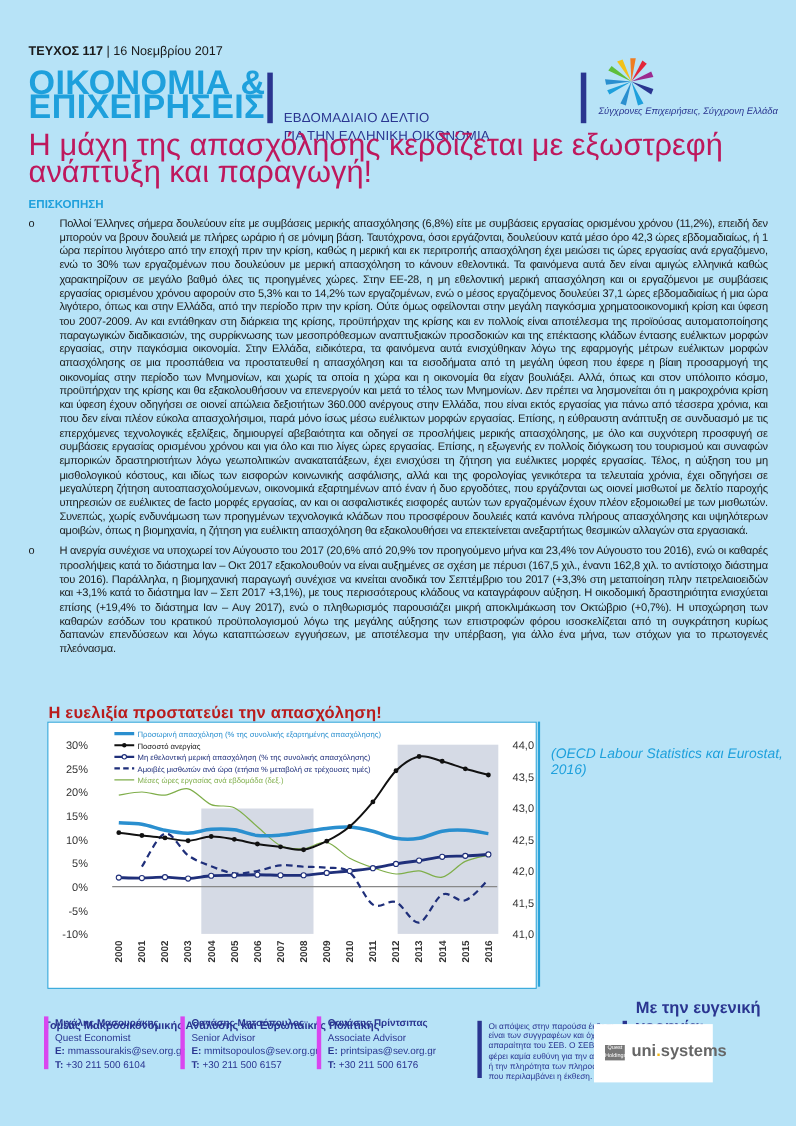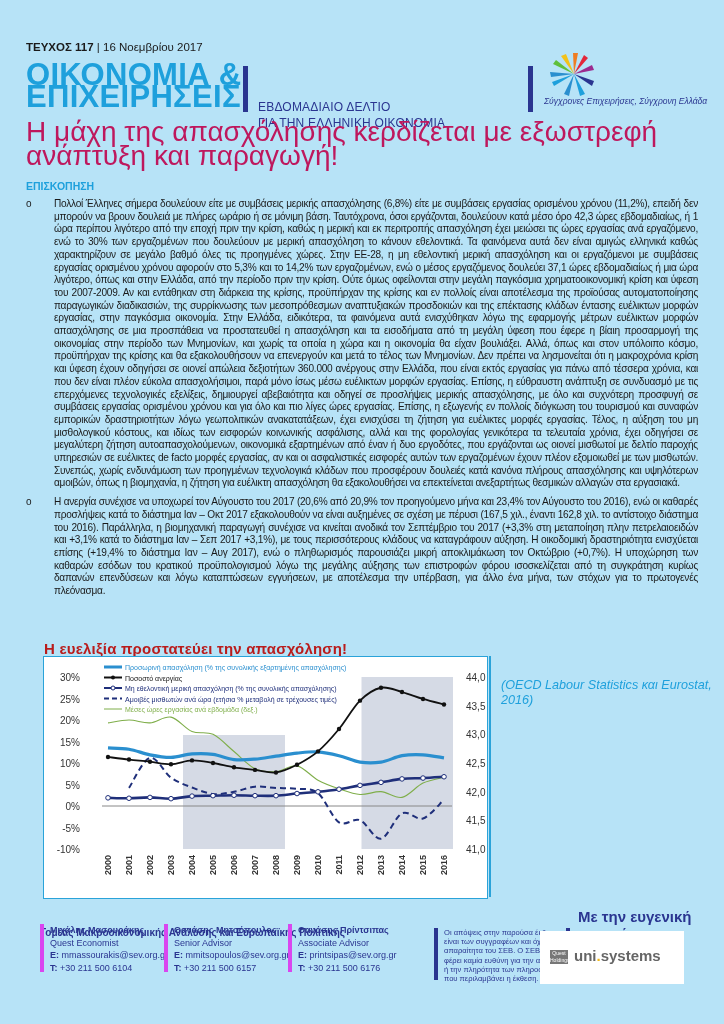--- a/index.html
+++ b/index.html
@@ -23,21 +23,21 @@
   .chart-side { position:absolute; left:489px; top:656px; width:2px; height:241px; background:#2aa3d9; }
   .caption { position:absolute; left:501px; top:663px; width:215px; font-size:12.6px; line-height:15px; font-weight:bold; color:#111; }
   .caption .src { font-weight:normal; font-style:italic; color:#1ea0dc; }
   .footer-title { position:absolute; left:40px; top:927px; font-size:10px; font-weight:bold; color:#2a3590; }
   .person { position:absolute; top:924px; height:48px; border-left:4px solid #d946ef; padding-left:6px; font-size:9px; line-height:12.5px; color:#2a3590; }
   .person .nm { font-weight:bold; }
   .person .role { color:#1a1a1a; color:#2a3590; }
   .person b { font-weight:bold; }
   .disc { position:absolute; left:434px; top:928px; width:122px; height:52px; border-left:4px solid #2a3590; border-right:4px solid #2a3590; padding-left:6px; font-size:7.6px; line-height:9.2px; color:#2a3590; }
   .sponsor-label { position:absolute; left:578px; top:908px; font-size:15px; font-weight:bold; color:#2a3590; }
-  .sponsor { position:absolute; left:540px; top:931px; width:144px; height:53px; background:#fff; }
+  .sponsor { position:absolute; left:540px; top:931px; width:108px; height:53px; background:#fff; }
   .sponsor .q { position:absolute; left:10px; top:19px; width:18px; height:14px; background:#777; color:#fff; font-size:5px; text-align:center; line-height:7px; }
   .sponsor .us { position:absolute; left:34px; top:16px; font-size:15px; font-weight:bold; color:#666; }
   .sponsor .us .d { color:#f2b817; }
   svg text { font-family:"Liberation Sans", sans-serif; }
 </style>
 </head>
 <body>
 
 <div class="issue">
   <b>ΤΕΥΧΟΣ 117</b><span> | </span><span>16 Νοεμβρίου 2017</span>

